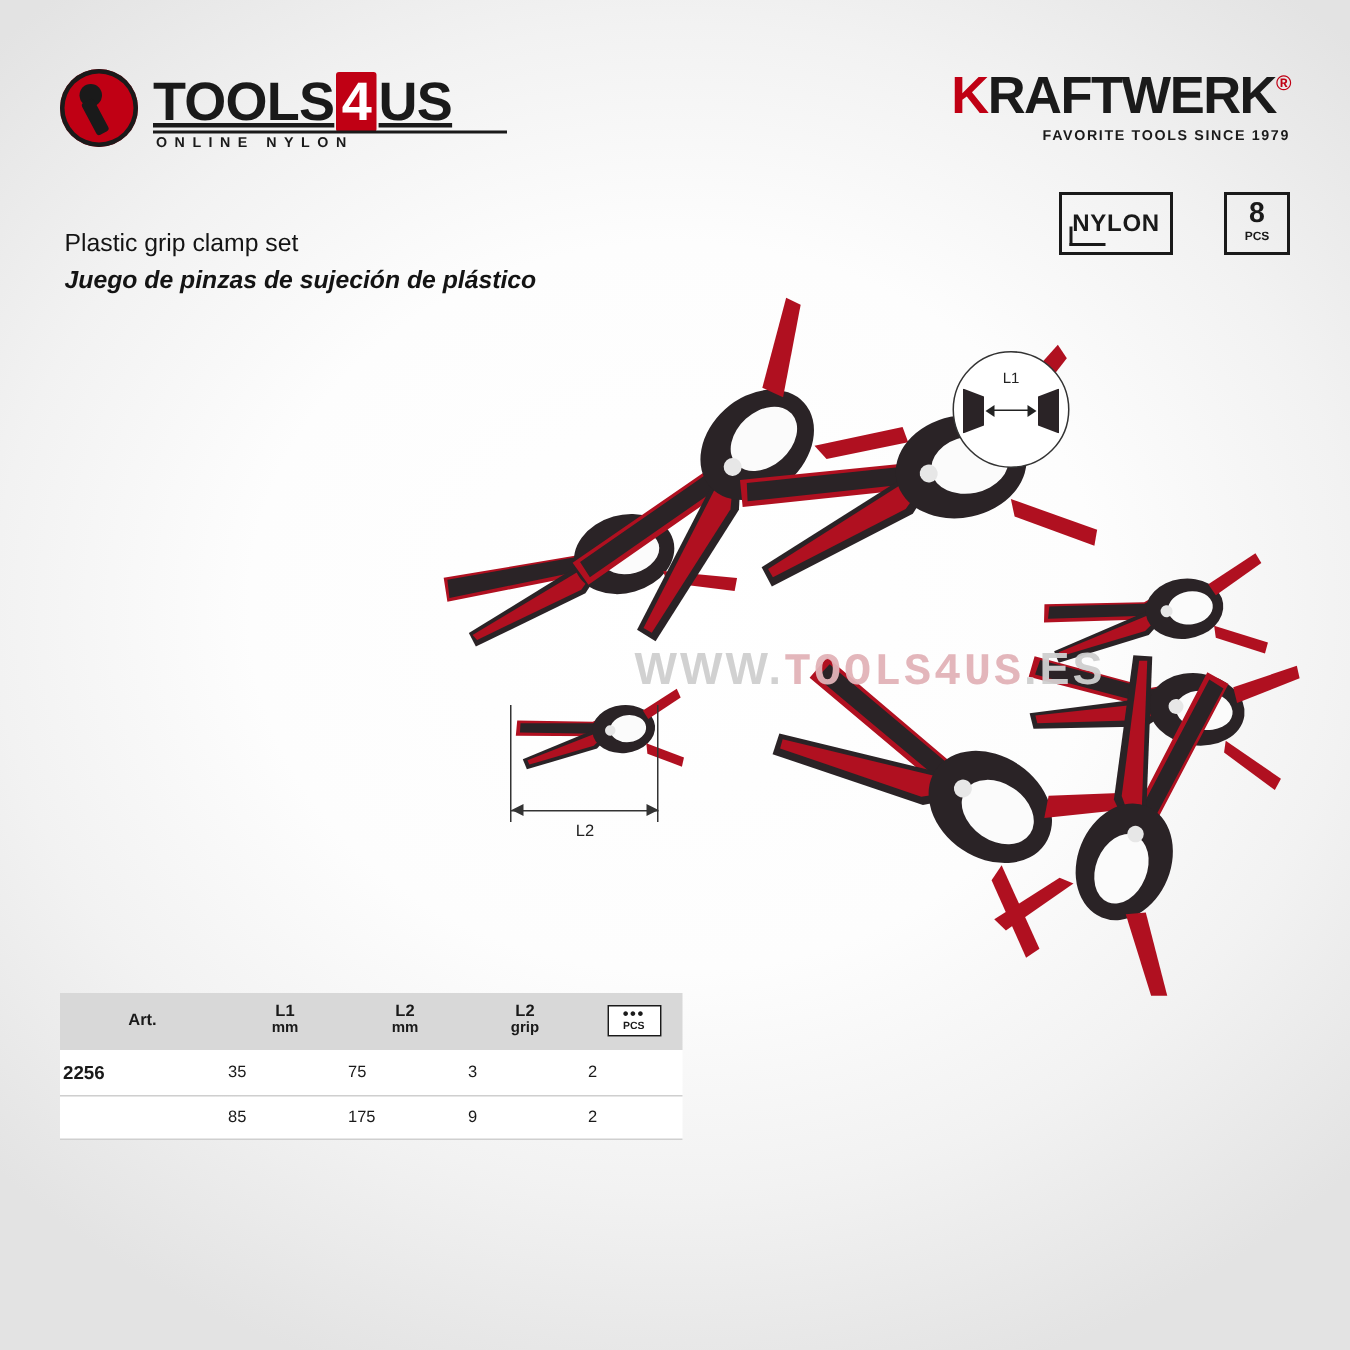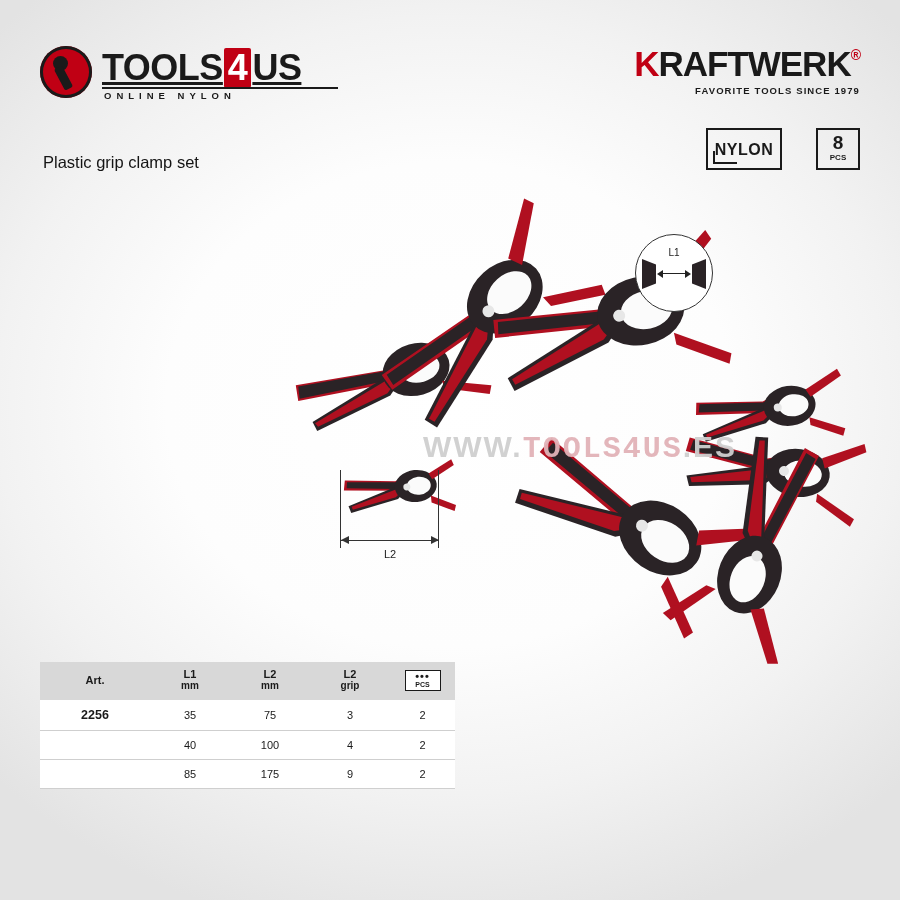--- a/index.html
+++ b/index.html
@@ -360,21 +360,21 @@
     line-height: 8px;
   }
   .pcs-box .pl {
     display: block;
     font-size: 7px;
     font-weight: bold;
     line-height: 9px;
   }
   table.spec tbody td {
     padding: 8px 2px;
-    text-align: center;
+    text-align: left;
     border-bottom: 1px solid #cfcfcf;
     background: #fff;
   }
   table.spec tbody tr:last-child td {
     border-bottom: 1px solid #cfcfcf;
   }
   table.spec tbody td.art {
     font-weight: bold;
     font-size: 12.5px;
   }
@@ -399,20 +399,21 @@
     </div>
 
     <div class="logo-kw">
       <div class="kw-word"><span class="kred">K</span><span>RAFTWERK</span><span class="kw-reg">®</span></div>
       <div class="kw-sub">FAVORITE TOOLS SINCE 1979</div>
     </div>
   </div>
 
   <div class="titles">
     <div class="title-line">Plastic grip clamp set</div>
+    <div class="title-line it">Juego de pinzas de sujeción de plástico</div>
   </div>
 
   <div class="badges">
     <div class="badge-nylon">
       <span>NYLON</span>
     </div>
     <div class="badge-pcs">
       <span class="num">8</span>
       <span class="lbl">PCS</span>
     </div>
@@ -609,27 +610,20 @@
       <tbody>
         <tr>
           <td class="art">2256</td>
           <td>35</td>
           <td>75</td>
           <td>3</td>
           <td>2</td>
         </tr>
         <tr>
           <td class="art"></td>
-          <td>40</td>
-          <td>100</td>
-          <td>4</td>
-          <td>2</td>
-        </tr>
-        <tr>
-          <td class="art"></td>
           <td>85</td>
           <td>175</td>
           <td>9</td>
           <td>2</td>
         </tr>
       </tbody>
     </table>
   </div>
 
 </div>

